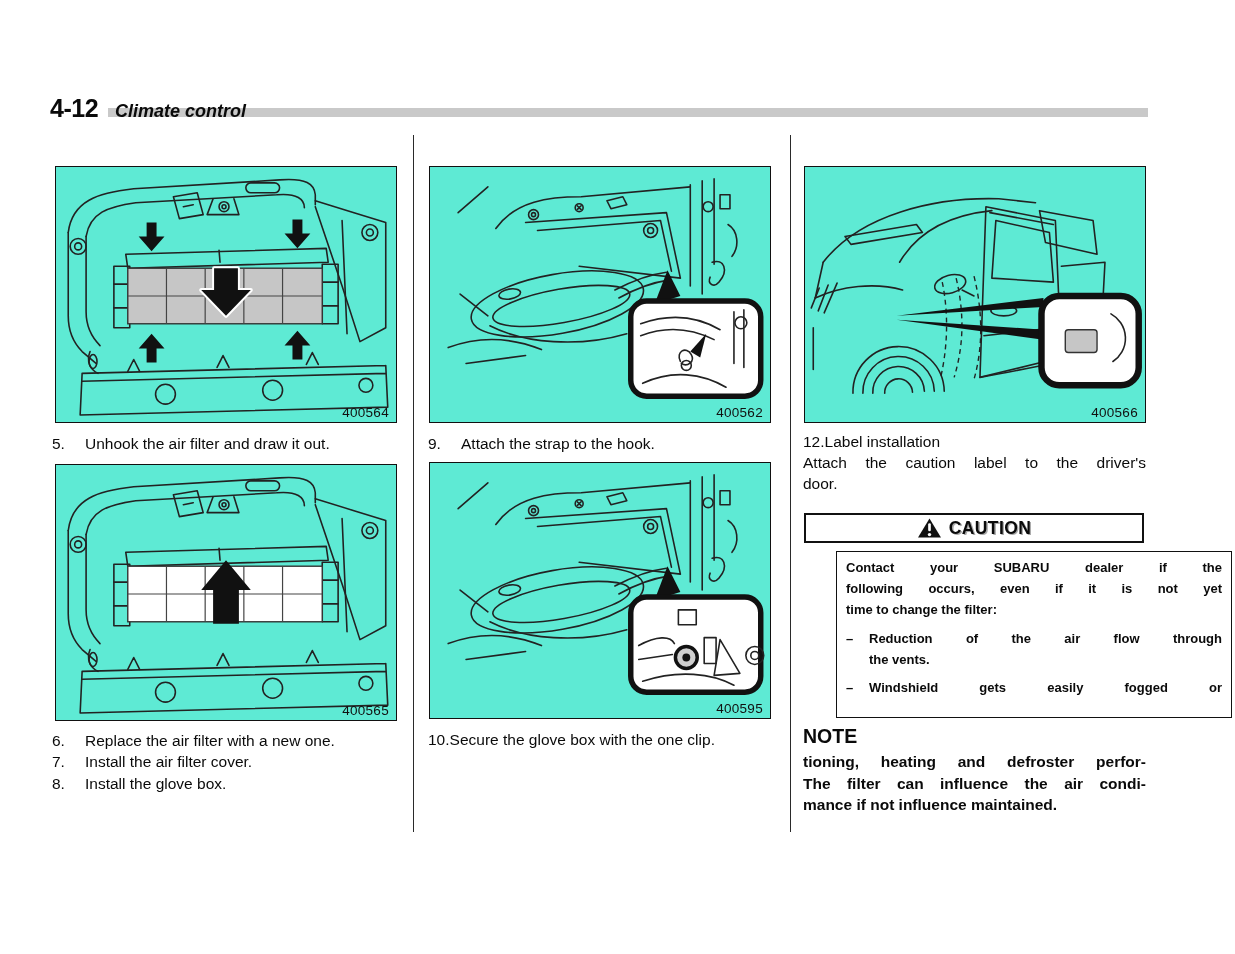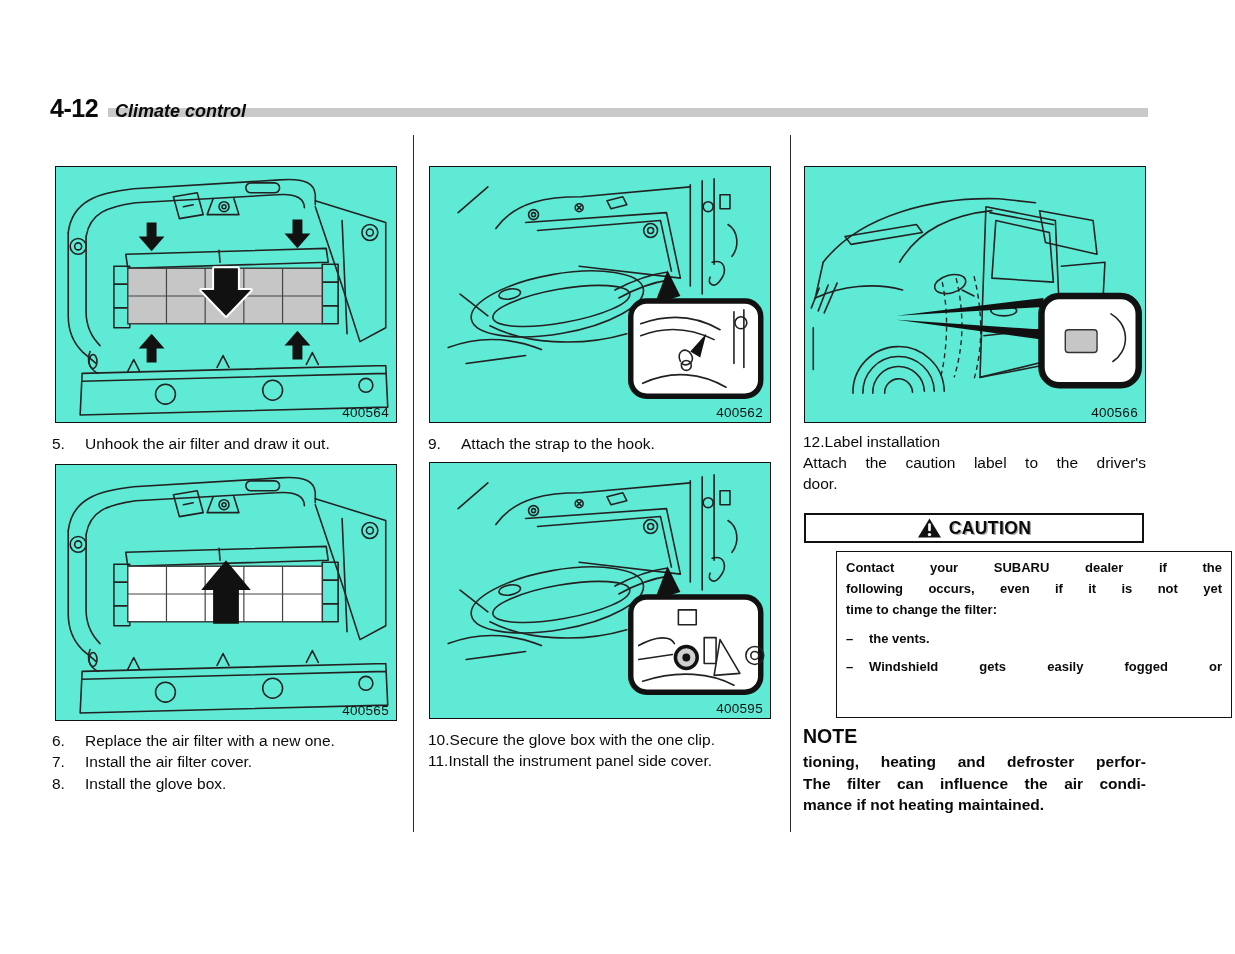--- a/index.html
+++ b/index.html
@@ -243,21 +243,20 @@
           <circle cx="327" cy="194" r="4"></circle>
       </g>
       <circle class="ringc" cx="258" cy="196" r="11"></circle>
       <circle class="solid" cx="258" cy="196" r="4"></circle>
     </svg>
     <span class="fig-num">400595</span>
   </div>
 
   <div class="abs" style="left:428px;top:729px;width:352px;">
     <div class="step">10.Secure the glove box with the one clip.</div>
-    <div class="step">11.Install the instrument panel side cover.</div>
   </div>
 
   <div class="abs figbox" style="left:804px;top:166px;width:342px;height:257px;">
     <svg class="sk" viewBox="0 0 342 257">
       <g class="ln">
         <path d="M18,96 C55,48 130,30 195,32 L232,36"></path>
         <path d="M40,70 L112,58 L118,66 L46,78 Z"></path>
         <path d="M18,96 L10,132"></path>
         <path d="M95,96 C115,62 150,48 188,44"></path>
         <path d="M10,132 C36,120 70,116 98,124"></path>
@@ -309,31 +308,32 @@
 
   <div class="abs cautionbox">
     <div>
       <div class="jl">Contact your SUBARU dealer if the</div>
       <div class="jl">following occurs, even if it is not yet</div>
       <div>time to change the filter:</div>
     </div>
     <div class="bullet">
       <span class="dash">–</span>
       <div class="btxt">
+        <div class="jl">Reduction of the air flow through</div>
         <div>the vents.</div>
       </div>
     </div>
     <div class="bullet">
       <span class="dash">–</span>
       <div class="btxt">
         <div class="jl">Windshield gets easily fogged or</div>
       </div>
     </div>
   </div>
 
   <div class="abs notetitle">NOTE</div>
   <div class="abs notebody">
     <div class="jl">tioning, heating and defroster perfor-</div>
     <div class="jl">The filter can influence the air condi-</div>
-    <div>mance if not heating maintained.</div>
+    <div>mance if not influence maintained.</div>
   </div>
 
 </div>
 
 </body></html>

